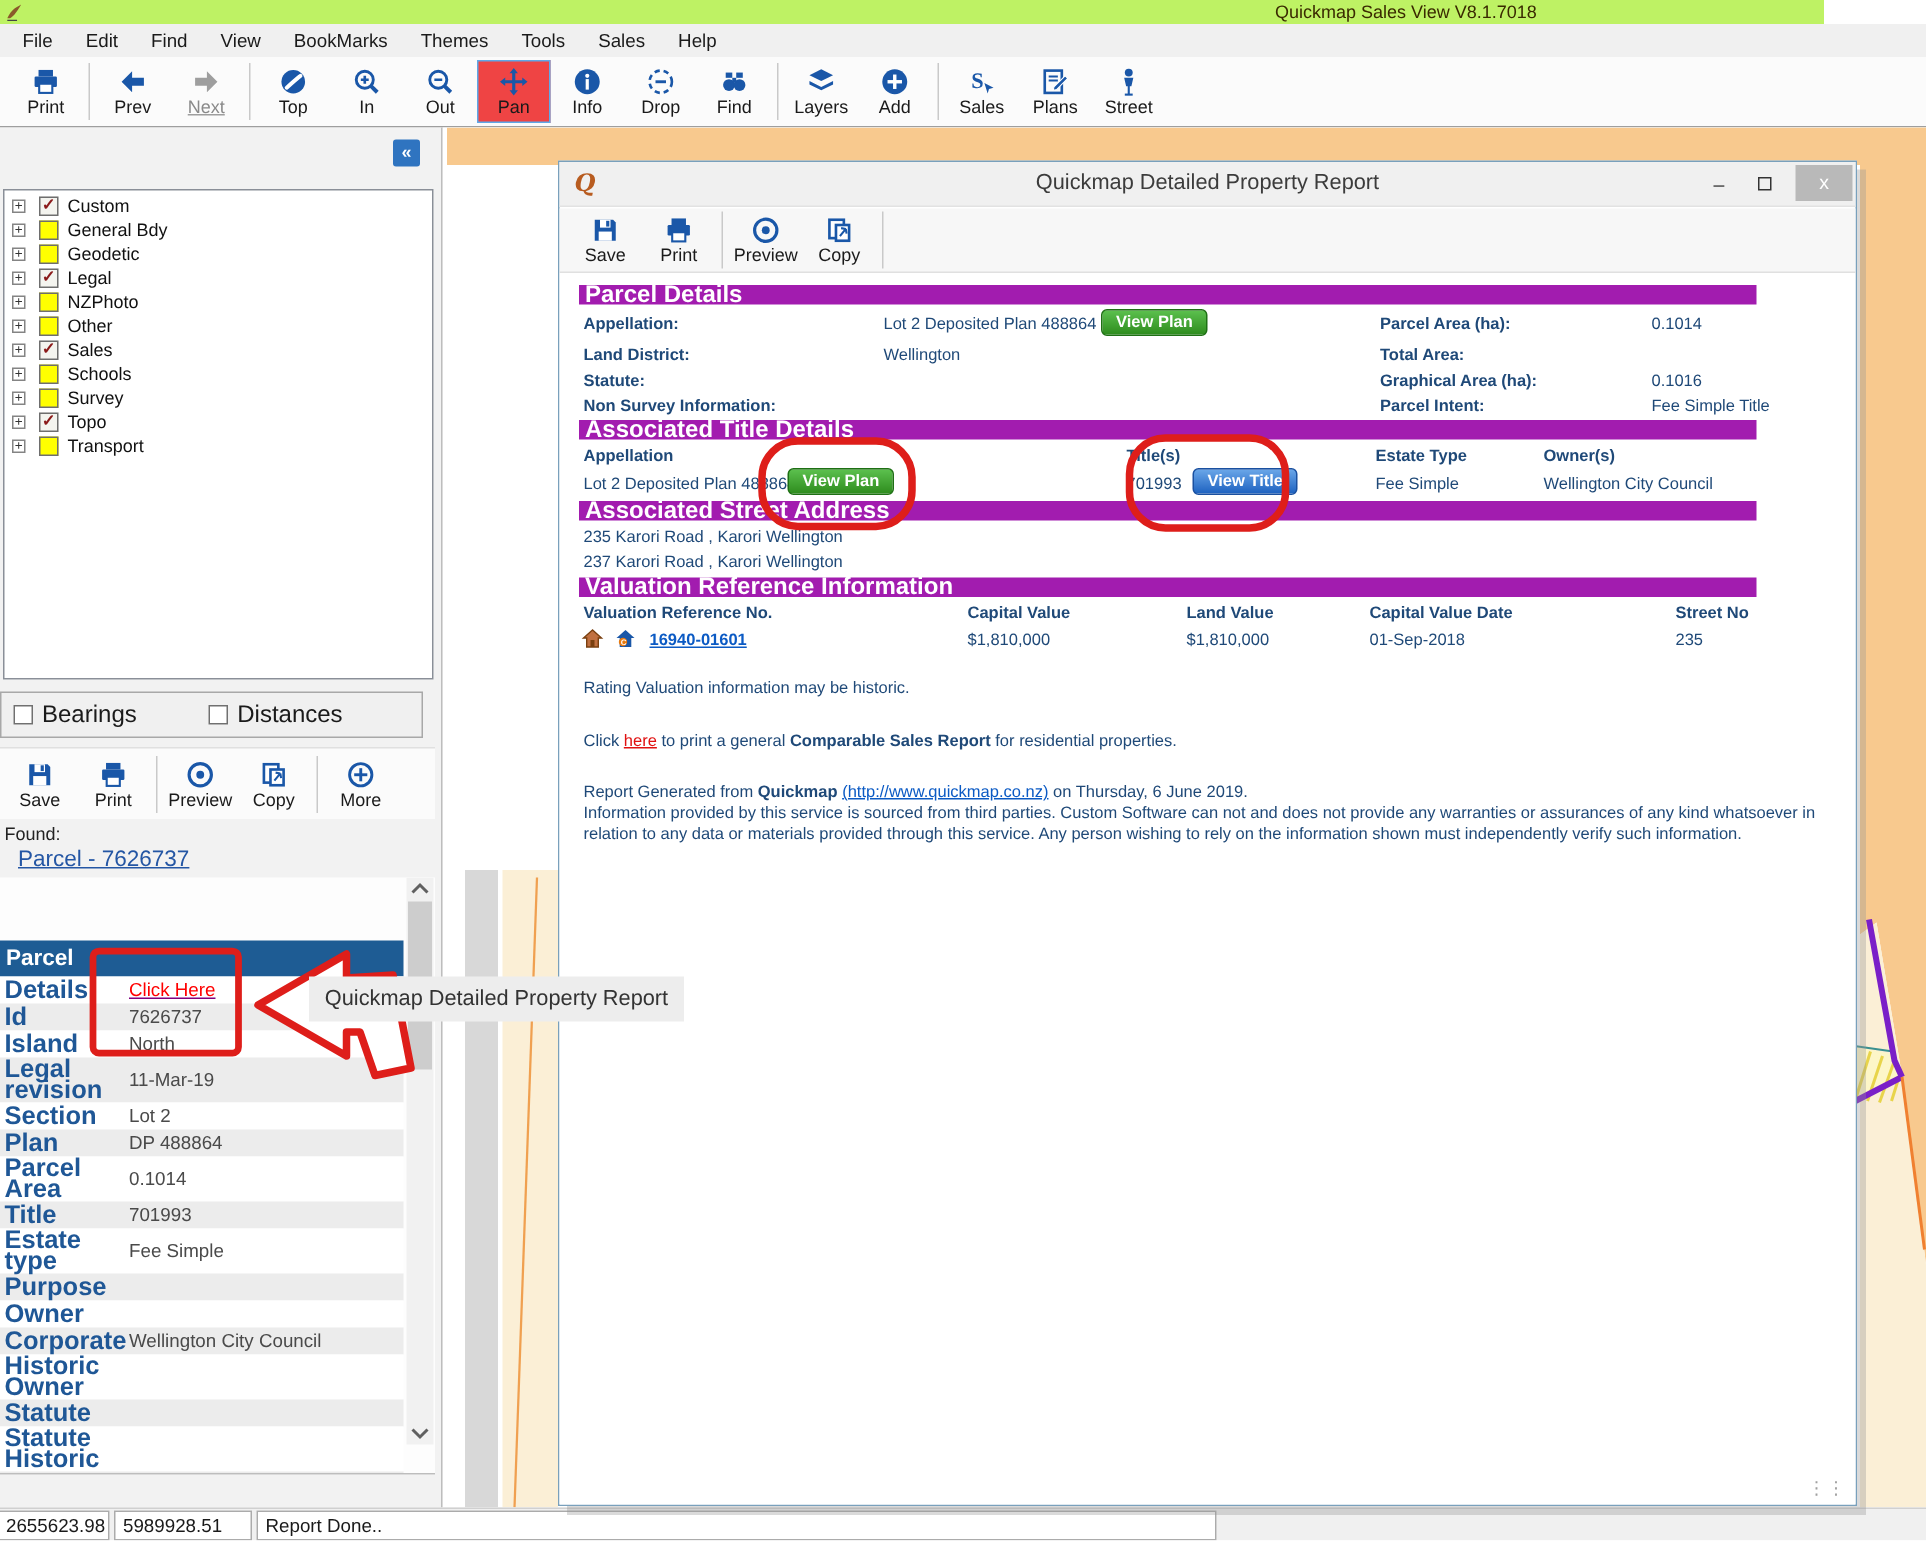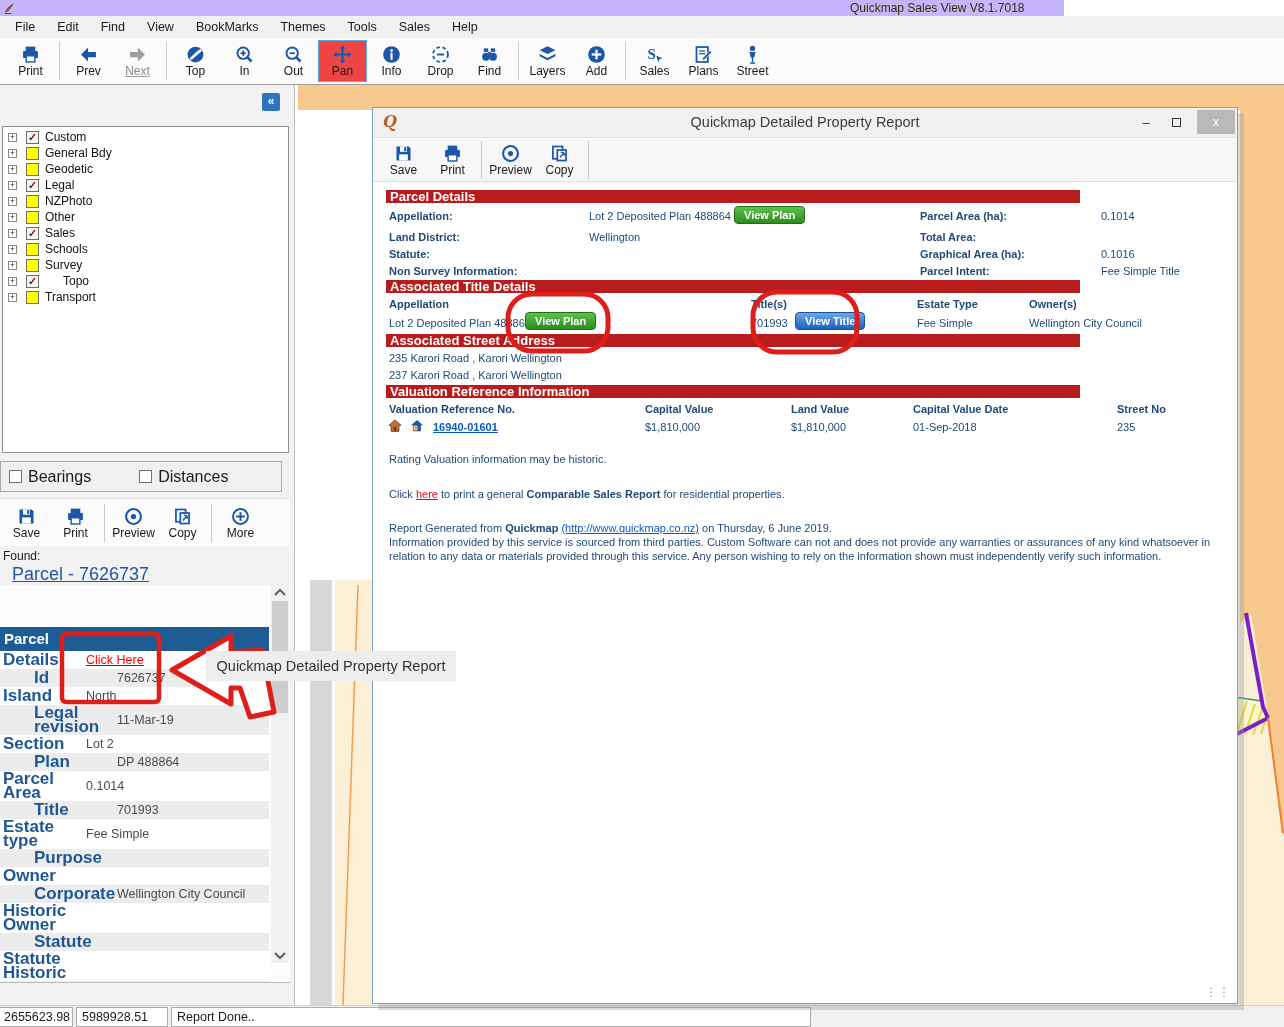--- a/index.html
+++ b/index.html
@@ -1,21 +1,21 @@
 <!DOCTYPE html>
 <html><head>
 <meta charset="utf-8">
 <style>
   * { margin:0; padding:0; box-sizing:border-box; }
   body { font-family:"Liberation Sans", sans-serif; background:#fff; }
   #app { position:relative; width:1284px; height:1027px; overflow:hidden; background:#fff; }
   .abs { position:absolute; }
 
   
-  .titlebar { position:absolute; left:0; top:0; width:1064px; height:16px; background:#c4b5fd; display:flex; align-items:center;text-align:right; }
+  .titlebar { position:absolute; left:0; top:0; width:1216px; height:16px; background:#bef264; display:flex; align-items:center;text-align:right; }
   .titlebar .appico { width:13px; height:13px; margin-left:3px; }
   .titlebar .wtitle { position:absolute; left:850px; top:1px; font-size:12px; color:#3A2A00; }
 
   
   .menubar { position:absolute; left:0; top:16px; width:1284px; height:22px; background:#F0F0F0; display:flex; align-items:center; padding-left:4px; }
   .menu-item { font-size:12.5px; color:#1A1A1A; padding:2px 11px; }
 
   
   .toolbar-main { position:absolute; left:0; top:38px; width:1284px; height:47px; background:#FBFBFB; border-bottom:1px solid #9E9E9E; display:flex; align-items:center; padding:2px 6px; }
   .tb { display:flex; flex-direction:column; align-items:center; justify-content:center; min-width:49px; height:42px; color:#1A57A8; font-size:12px; border:1px solid transparent; }
@@ -36,27 +36,27 @@
   .cb { width:13px; height:13px; border:1px solid #6E6E6E; margin:0 5px 0 9px; background:#FFFF00; flex:none; font-size:11px; line-height:11px; text-align:center; }
   .cb.checked { background:#F4F4EF; color:#8B1A1A; font-weight:bold; }
 
   .measure-box { position:absolute; left:0; top:376px; width:282px; height:31px; background:#F0F0F0; border:1px solid #A8A8A8; display:flex; align-items:center; }
   .mcb { width:13px; height:13px; background:#fff; border:1px solid #707070; flex:none; }
   .mlbl { font-size:16px; color:#1A1A1A; margin:0 0 0 6px; }
 
   .report-toolbar { position:absolute; left:0; top:413px; width:290px; height:48px; background:#FBFBFB; border-top:1px solid #E0E0E0; display:flex; align-items:center; padding-left:2px; }
 
   .found-label { position:absolute; left:3px; top:464px; font-size:12px; color:#222; }
-  .found-link { position:absolute; left:12px; top:479px; font-size:18px; color:#2456A4; text-decoration:underline; }
+  .found-link { position:absolute; left:12px; top:479px; font-size:15px; color:#2456A4; text-decoration:underline; }
 
   .parcel-panel { position:absolute; left:0; top:500px; width:290px; height:398px; overflow:hidden; background:#FDFDFD; border-bottom:1px solid #BDBDBD; }
   .parcel-header { position:absolute; left:0; top:42px; width:269px; height:24px; background:#1E5C94; color:#fff; font-size:15px; font-weight:bold; line-height:24px; padding-left:4px; }
   .parcel-table { position:absolute; left:0; top:66px; width:269px; }
   .prow { display:flex; align-items:center; min-height:18px; background:#fff; }
-  .prow.alt { background:#ECECEC;padding-left:31px; }
+  .prow.alt { background:#ECECEC; }
   .plbl { width:82px; padding:1px 0 1px 3px; color:#1F5796; font-weight:bold; font-size:17px; line-height:14px; flex:none; }
   .pval { color:#4A4A4A; font-size:12.5px; padding-left:4px; flex:1; }
   .pval.link { color:#FF0000; text-decoration:underline; text-decoration-color:#800080; flex:none; }
 
   .vscroll { position:absolute; left:271px; top:0px; width:18px; height:378px; background:#F1F1F1; }
   .vscroll svg { width:18px; height:16px; display:block; }
   .vthumb { position:absolute; left:1px; top:16px; width:16px; height:112px; background:#CDCDCD; }
   .vchev-down { position:absolute; left:0; bottom:0; }
 
   
@@ -67,21 +67,21 @@
   .dlg-titlebar { position:absolute; left:0; top:0; width:100%; height:30px; background:#F0F0F0; border-bottom:1px solid #E2E2E2; }
   .dlg-q { position:absolute; left:10px; top:4px; font-family:"DejaVu Serif", serif; font-style:italic; font-weight:bold; font-size:16px; color:#B85C20; }
   .dlg-title { position:absolute; left:0; right:0; top:6px; text-align:center; font-size:14.5px; color:#3C3C3C; }
   .dlg-btns { position:absolute; right:2px; top:0; height:28px; display:flex; align-items:center; }
   .dlg-min, .dlg-max { width:30px; text-align:center; color:#333; font-size:13px; }
   .dlg-max span { display:inline-block; width:9px; height:9px; border:1.5px solid #333; }
   .dlg-close { width:38px; height:24px; background:#B9B9B9; color:#fff; text-align:center; line-height:24px; font-size:13px; margin-left:6px; }
   .dlg-toolbar { position:absolute; left:0; top:31px; width:100%; height:43px; background:#F7F7F7; border-bottom:1px solid #E0E0E0; display:flex; align-items:center; padding-left:6px; }
   .dlg-content { position:absolute; left:0; top:74px; width:100%; bottom:0; background:#fff; font-size:11px; }
 
-  .secbar { position:absolute; left:13px; width:694px; height:13px; background:#b91c1c; color:#fff; font-weight:bold; font-size:13px; line-height:13px; padding-left:4px; }
+  .secbar { position:absolute; left:13px; width:785px; height:13px; background:#a21caf; color:#fff; font-weight:bold; font-size:16px; line-height:13px; padding-left:4px; }
   .dlbl { position:absolute; font-weight:bold; color:#1F4978; white-space:nowrap; }
   .dval { position:absolute; color:#1F4978; white-space:nowrap; }
   .btn-green { position:absolute; background:linear-gradient(#5CC04E,#2E8C1E); border:1px solid #1E7014; color:#fff; font-size:11px; font-weight:bold; border-radius:4px; padding:2px 9px; white-space:nowrap; }
   .btn-blue { position:absolute; background:linear-gradient(#6AA6E8,#1E62C0); border:1px solid #1A50A0; color:#fff; font-size:11px; font-weight:bold; border-radius:4px; padding:2px 9px; white-space:nowrap; }
   .vlink { color:#0B5AC4; text-decoration:underline; }
   .redlink { color:#E01010; text-decoration:underline; }
   .noteline { position:absolute; left:16px; color:#1F4978; white-space:nowrap; }
   .disclaimer { position:absolute; left:16px; width:828px; color:#1F4978; line-height:13.5px; white-space:normal; }
   .grip { position:absolute; right:6px; bottom:4px; color:#A0A0A0; font-size:12px; letter-spacing:1px; }
 
@@ -404,21 +404,21 @@
           <span style="margin-left: 1px;">Schools</span>
         </div>
         <div class="tree-row">
           <span class="expand">+</span>
           <span class="cb"></span>
           <span style="margin-left: 1px;">Survey</span>
         </div>
         <div class="tree-row">
           <span class="expand">+</span>
           <span class="cb checked">✓</span>
-          <span style="margin-left: 19px; text-align: center;">Topo</span>
+          <span style="margin-left: 1px; text-align: center;">Topo</span>
         </div>
         <div class="tree-row">
           <span class="expand">+</span>
           <span class="cb"></span>
           <span style="margin-left: 1px;">Transport</span>
         </div>
       </div>
 
     <div class="measure-box">
       <span class="mcb" style="margin-left:8px"></span>

